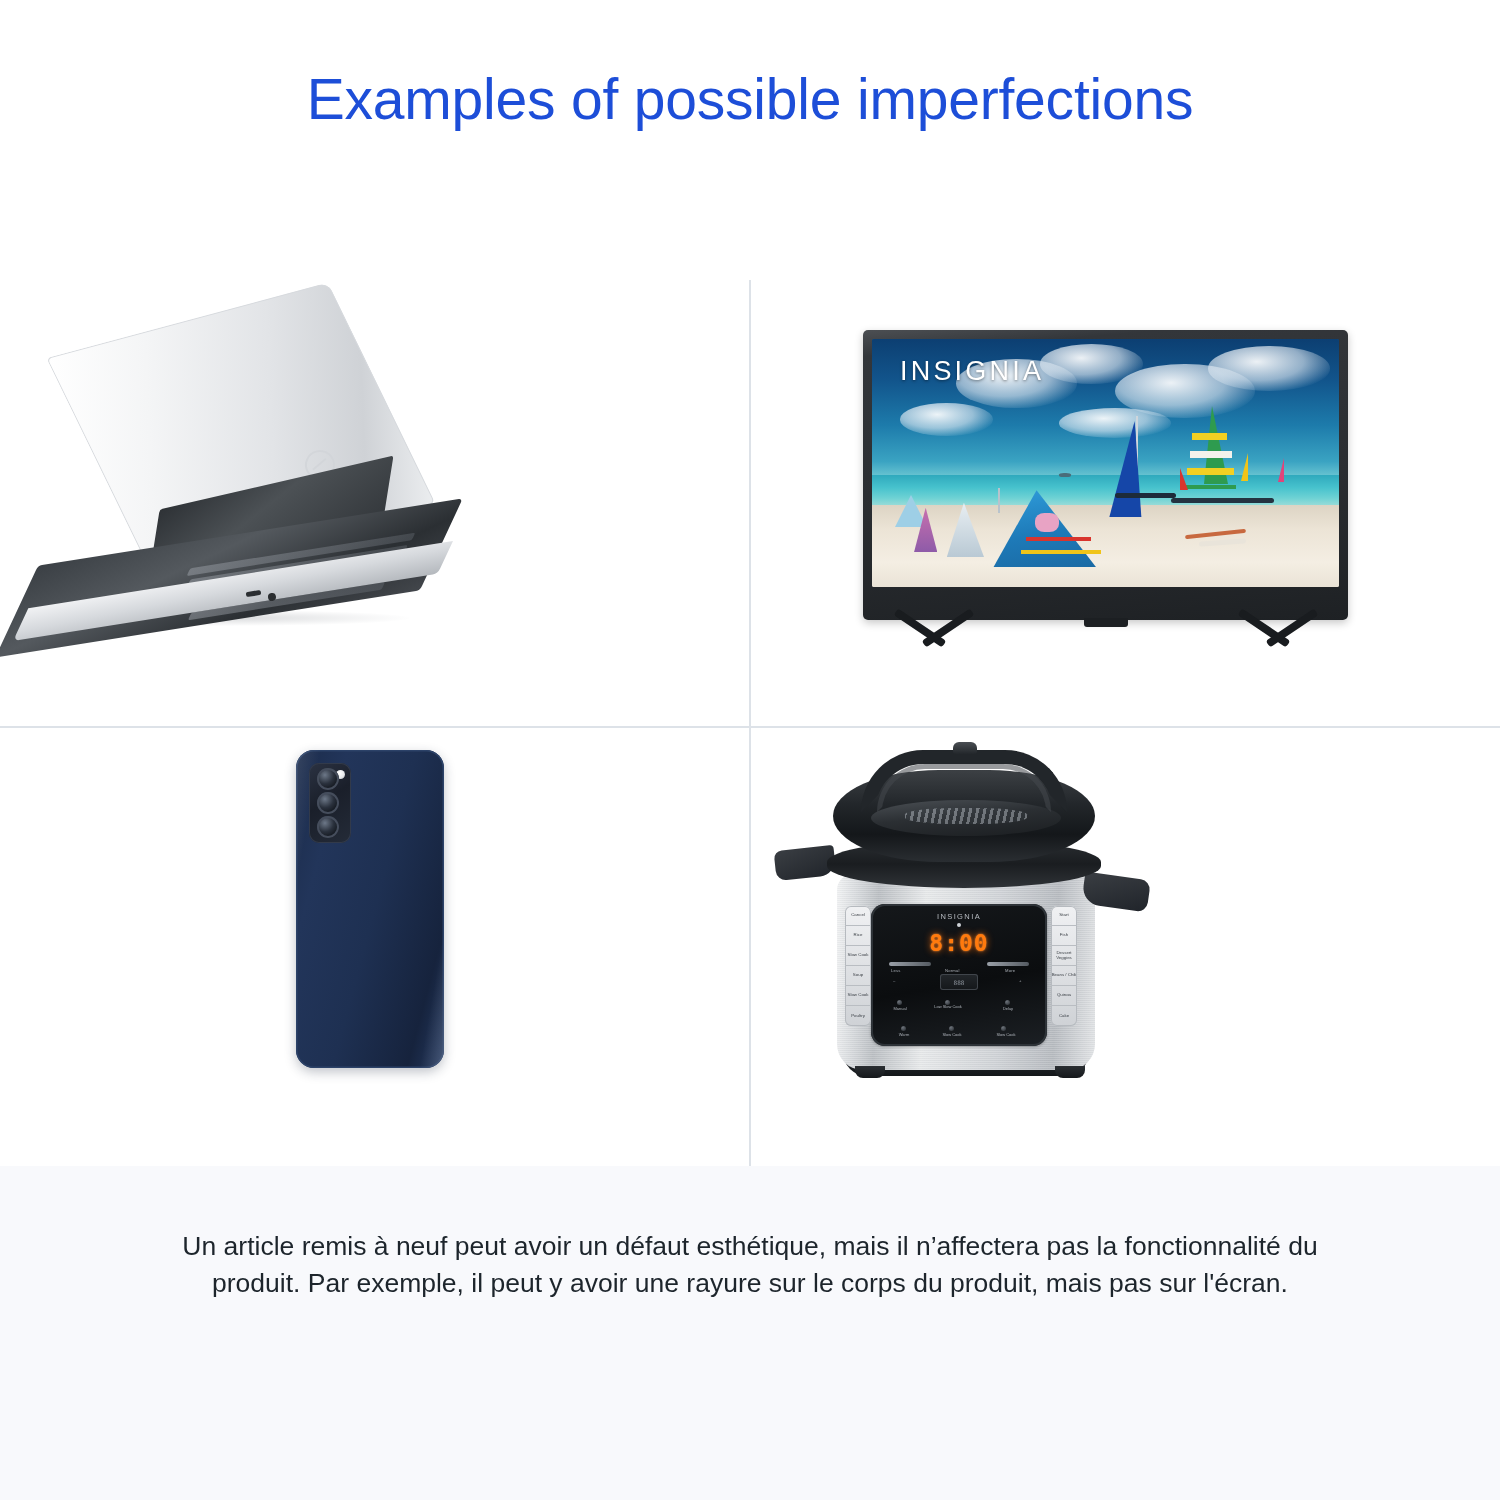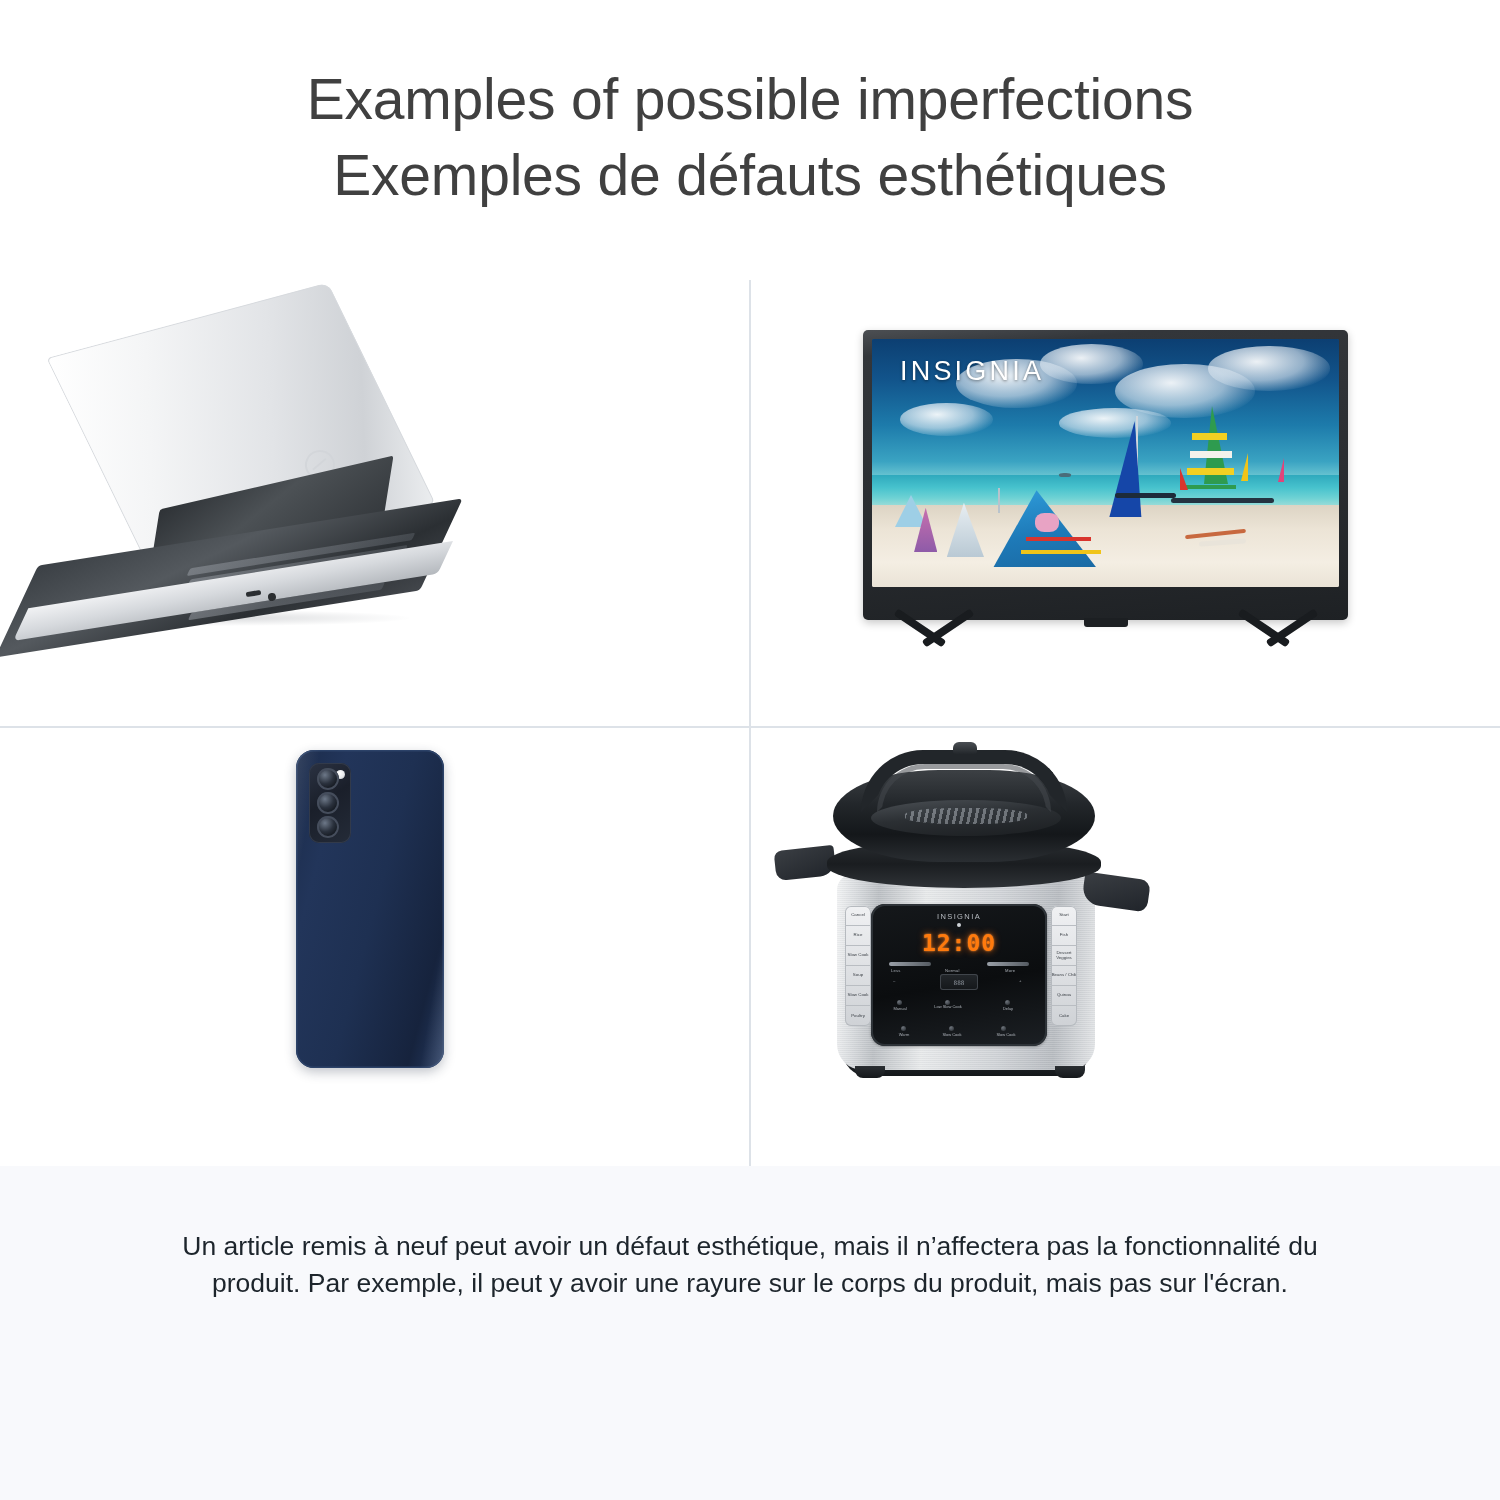--- a/index.html
+++ b/index.html
@@ -13,21 +13,21 @@
   }
   .page { position: relative; width: 1500px; height: 1500px; background: #fff; }
 
   
   .title-block {
     position: absolute; top: 62px; left: 0; width: 1500px;
     text-align: center;
   }
   .title-line {
     font-size: 57px; font-weight: 300; line-height: 1.33;
-    letter-spacing: -0.2px; color: #404040; white-space: nowrap;
+    letter-spacing: -0.2px; color: #1d4ed8; white-space: nowrap;
   }
 
   
   .grid {
     position: absolute; top: 280px; left: 0;
     width: 1500px; height: 886px;
   }
   .divider-v {
     position: absolute; left: 749px; top: 0; width: 1.5px; height: 886px;
     background: #dde2e8;
@@ -332,21 +332,20 @@
   }
   .footer-p + .footer-p { margin-top: 30px; }
 </style>
 </head>
 <body>
 
 <div class="page">
 
   <div class="title-block">
     <div class="title-line">Examples of possible imperfections</div>
-    <div class="title-line">Exemples de défauts esthétiques</div>
   </div>
 
   <div class="grid">
 
     <div class="divider-v"></div>
     <div class="divider-h"></div>
 
     <div class="cell cell-tl">
       <div class="laptop-wrap">
         <div class="lap-shadow"></div>
@@ -452,21 +451,21 @@
         <div class="ck-handle"></div>
         <div class="ck-handle-inner"></div>
         <div class="ck-knob"></div>
 
         <div class="ck-foot" style="left:104px; top:338px;"></div>
         <div class="ck-foot" style="left:304px; top:338px;"></div>
 
         <div class="ck-panel">
           <div class="ck-brand">INSIGNIA</div>
           <div class="ck-dot"></div>
-          <div class="ck-display">12:00</div>
+          <div class="ck-display">8:00</div>
 
           <div class="ck-bar" style="left:18px; top:58px; width:42px;"></div>
           <div class="ck-bar" style="left:116px; top:58px; width:42px;"></div>
           <div class="ck-minilabel" style="left:20px; top:64px;">Less</div>
           <div class="ck-minilabel" style="left:74px; top:64px;">Normal</div>
           <div class="ck-minilabel" style="left:134px; top:64px;">More</div>
 
           <div class="ck-lcd">888</div>
           <div class="ck-minilabel" style="left:22px; top:74px;">–</div>
           <div class="ck-minilabel" style="left:148px; top:74px;">+</div>

